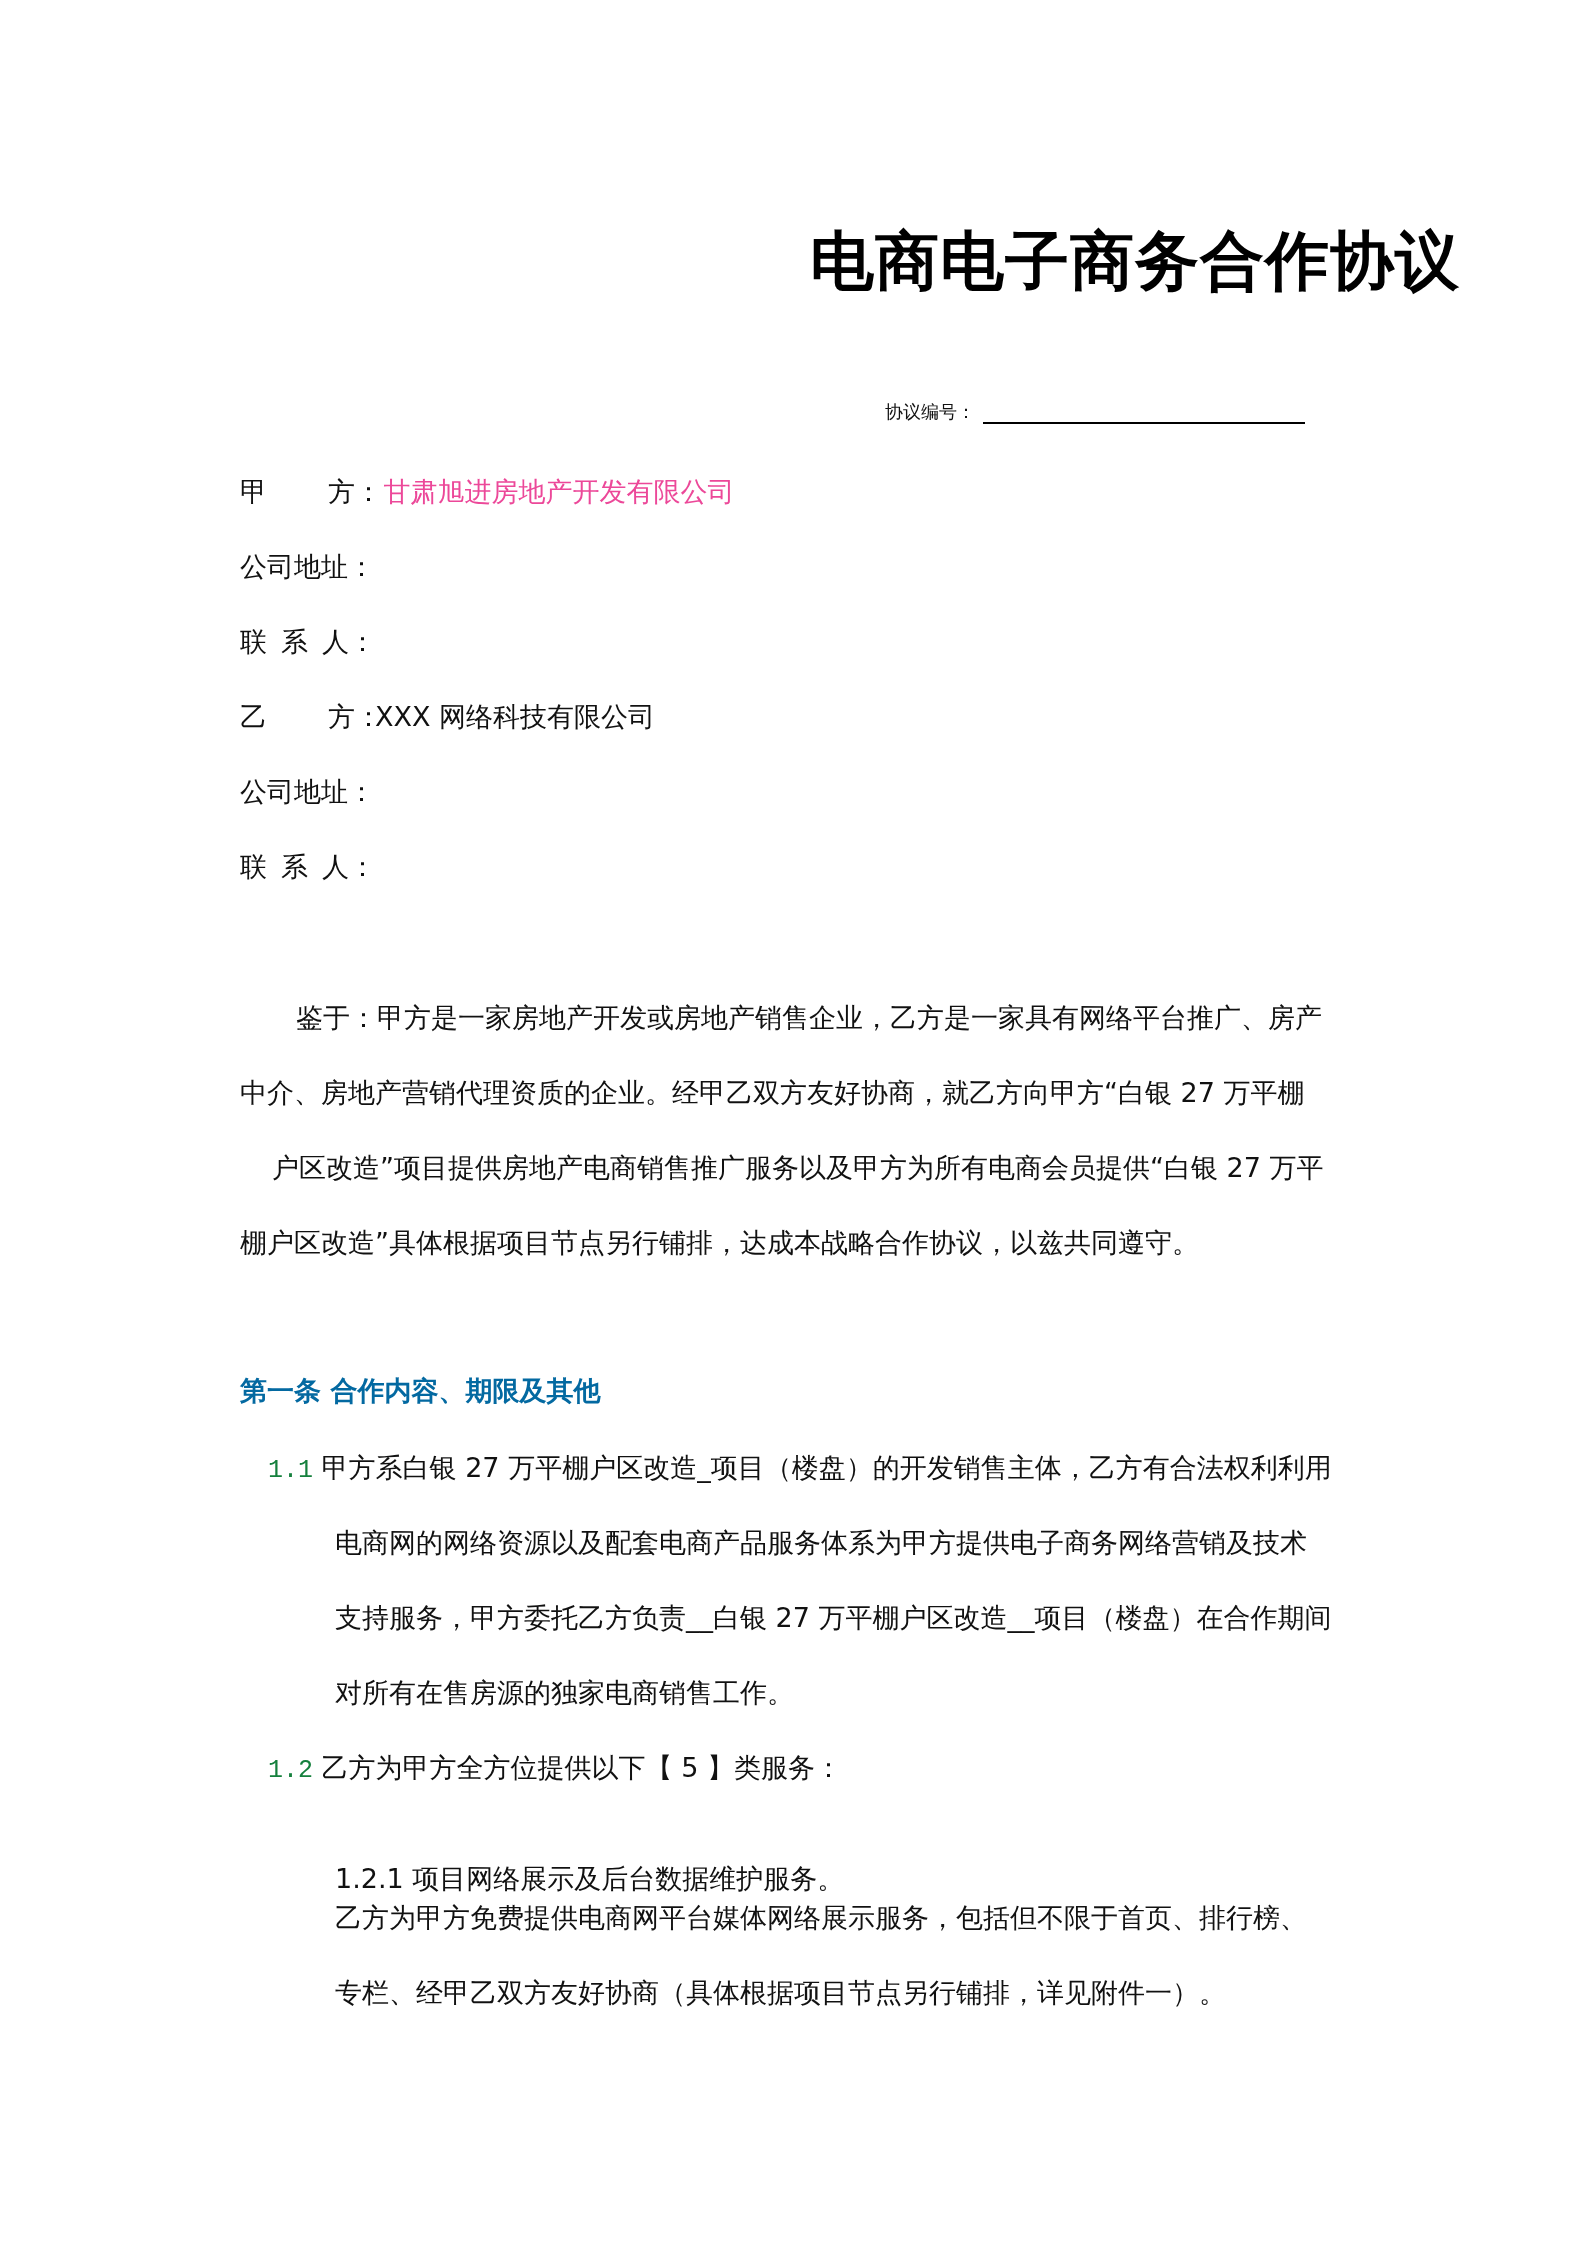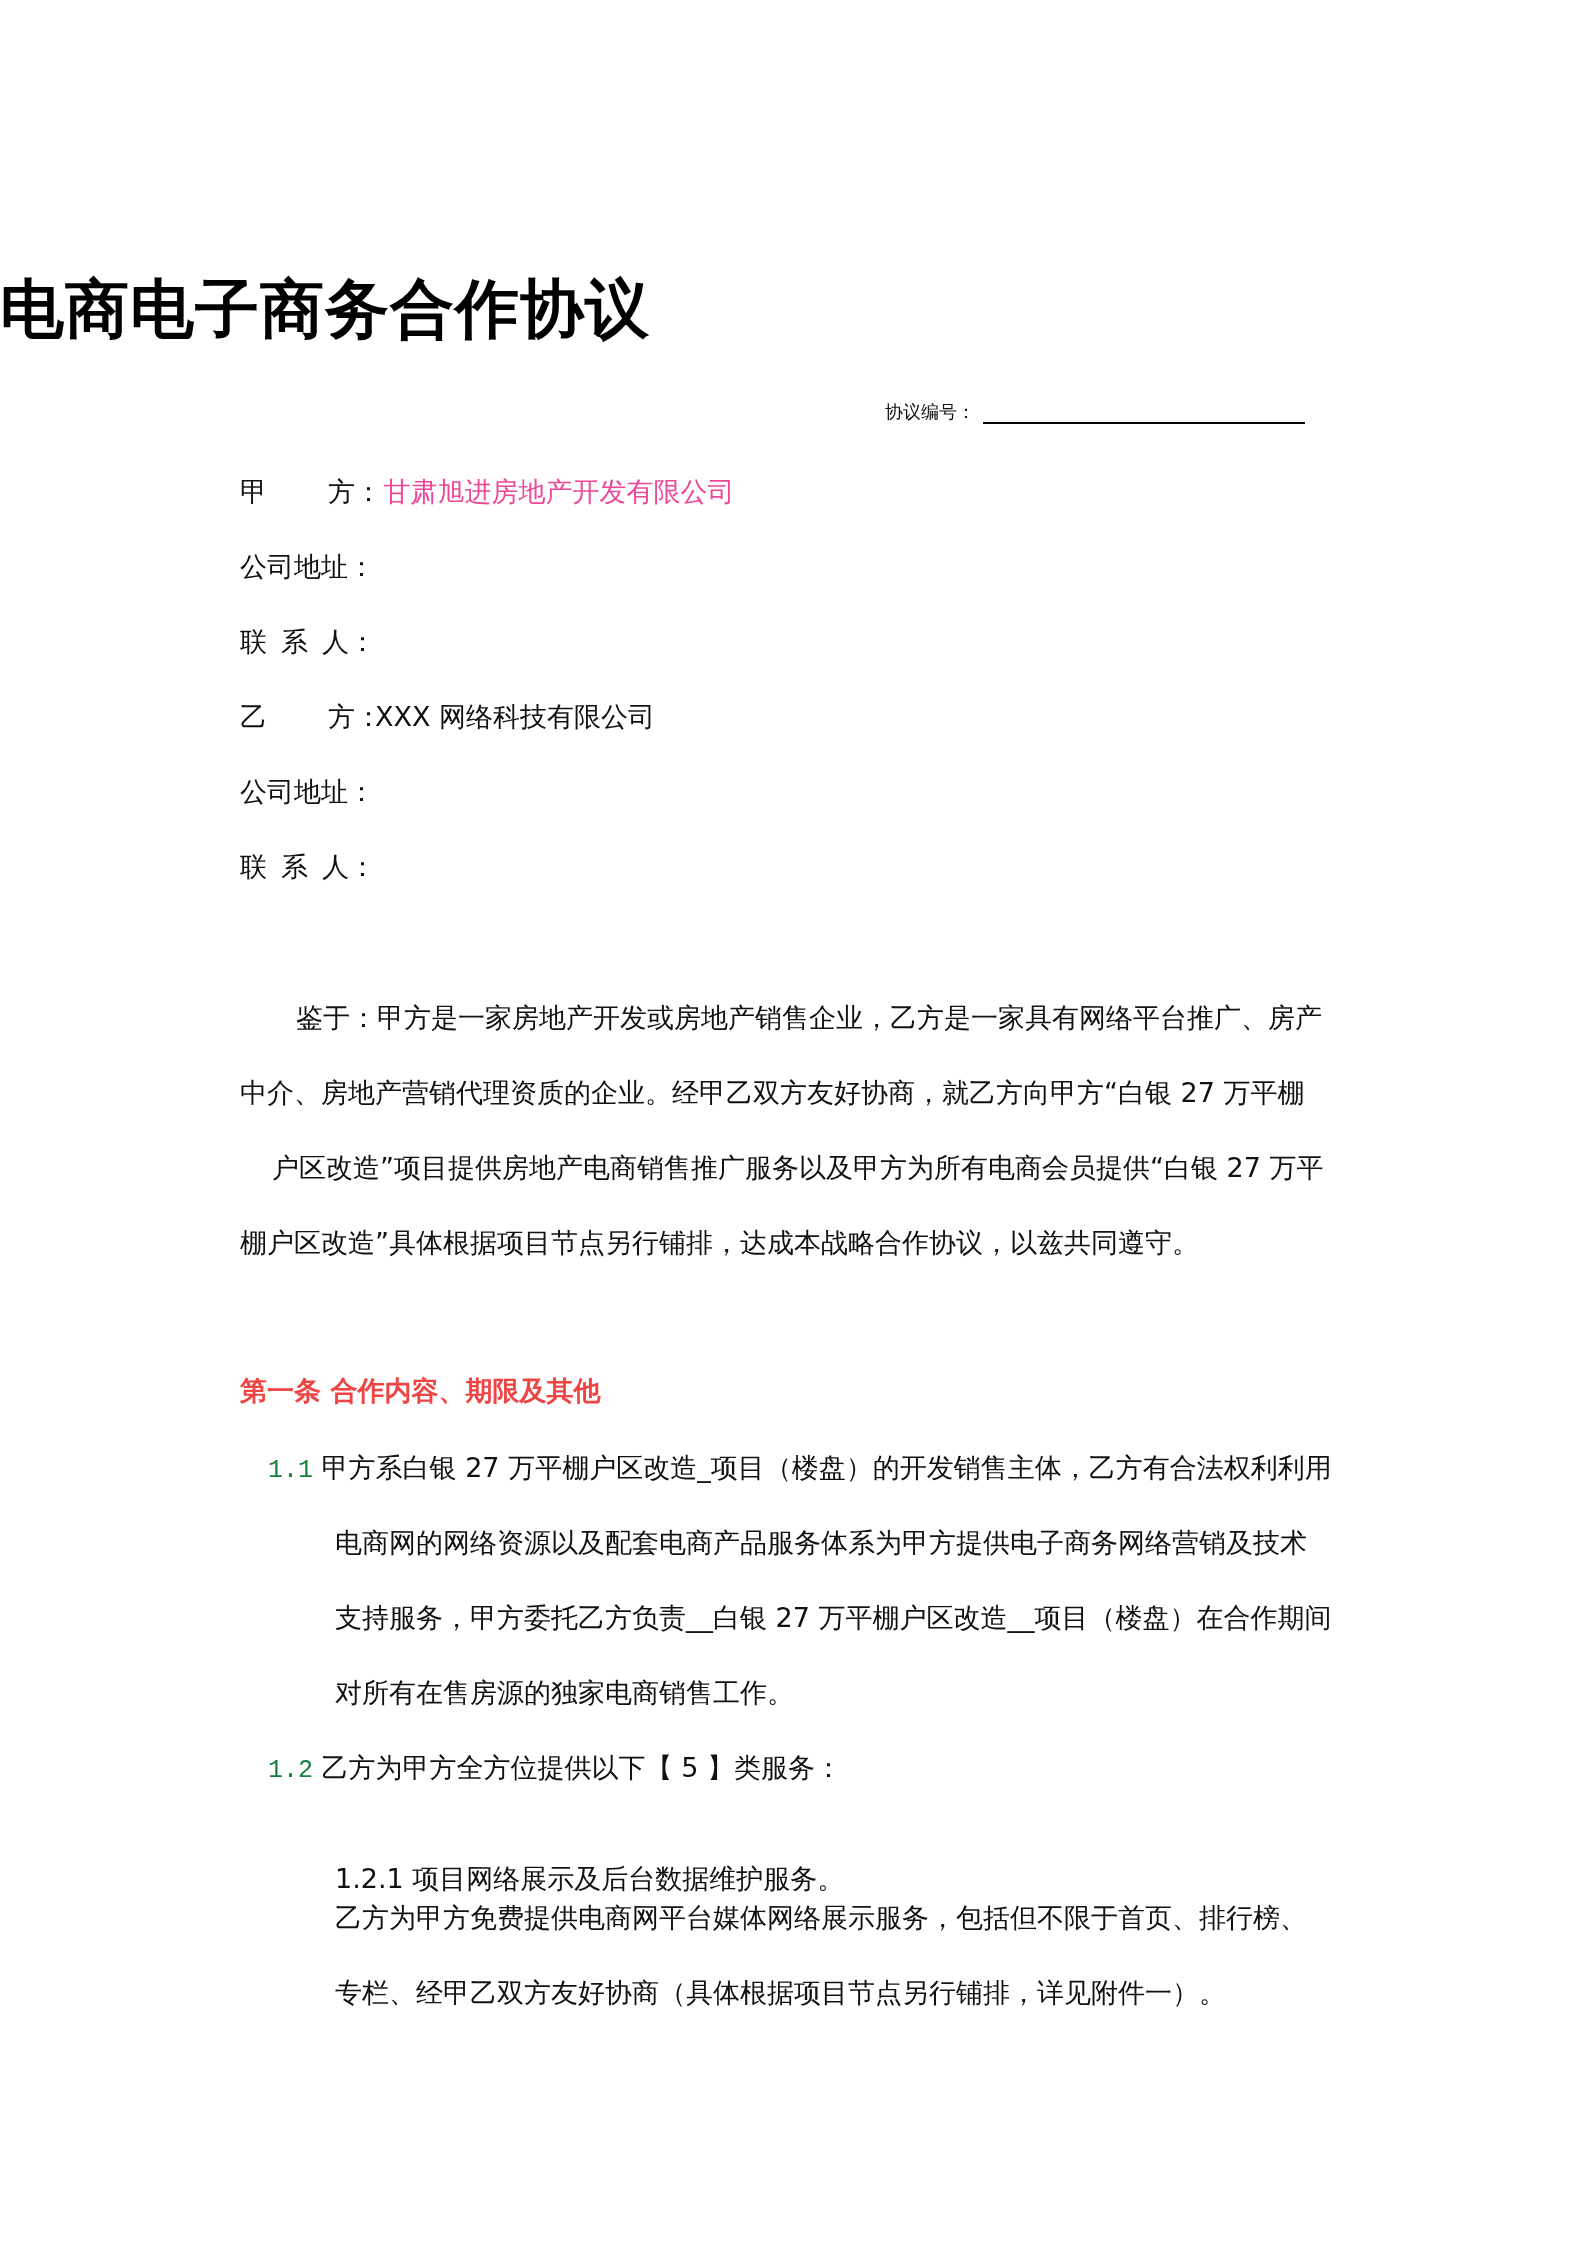--- a/index.html
+++ b/index.html
@@ -3,34 +3,34 @@
   <meta charset="utf-8">
   <style>
     html, body { margin: 0; padding: 0; background: #ffffff; }
     body {
       width: 1586px; height: 2244px; position: relative; overflow: hidden;
       font-family: "DejaVu Sans", "Liberation Sans", sans-serif;
       color: #111111;
     }
     .abs { position: absolute; white-space: nowrap; }
     .title {
-      left: 0; width: 1460px; top: 218px; text-align: left;
-      font-size: 64px; font-weight: bold; letter-spacing: 1px; color: #000; margin-top: 48px;
+      left: 0; width: 1460px; top: 218px; text-align: right;
+      font-size: 64px; font-weight: bold; letter-spacing: 1px; color: #000;
     }
     .agreement-no { left: 885px; top: 400px; font-size: 18px; }
     .agreement-no .blank {
       display: inline-block; width: 322px; height: 2px; background: #000;
       vertical-align: -6px; margin-left: 8px;
     }
     .field { left: 240px; font-size: 27px; }
     .field .lbl { display: inline-block; }
     .field .lbl.spread { width: 115px; text-align: justify; text-align-last: justify; }
     .field .colon { display: inline-block; width: 20px; text-align: center; }
     .field .val-light { color: #ec4899; }
-    .heading { left: 240px; top: 1373px; font-size: 27px; font-weight: bold; color: #ef4444; }
+    .heading { left: 240px; top: 1373px; font-size: 27px; font-weight: bold; color: #0369a1; }
     .item-num { font-family: Liberation Mono, monospace; font-size: 25px; color: #15803d; }
     .line { font-size: 27px; }
   </style>
 </head>
 <body>
 
 <div>
 
   <div class="abs title">电商电子商务合作协议</div>
 

